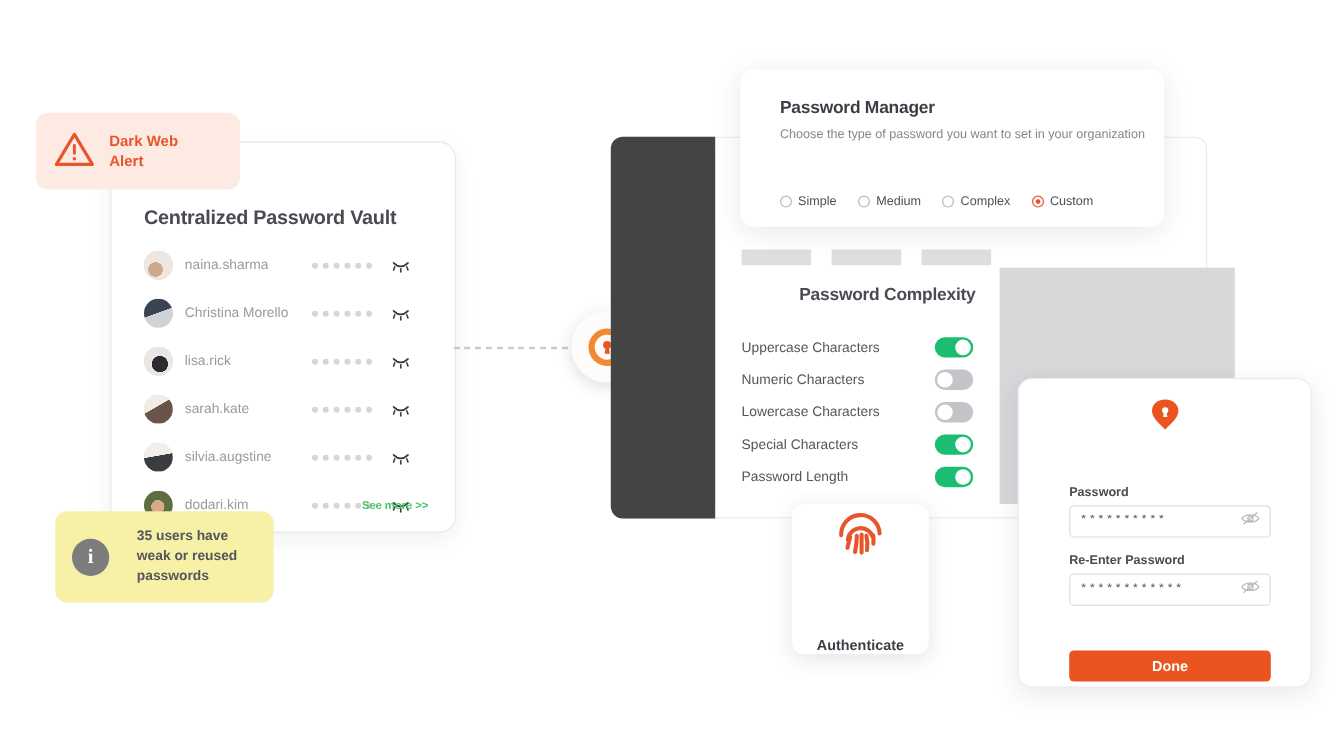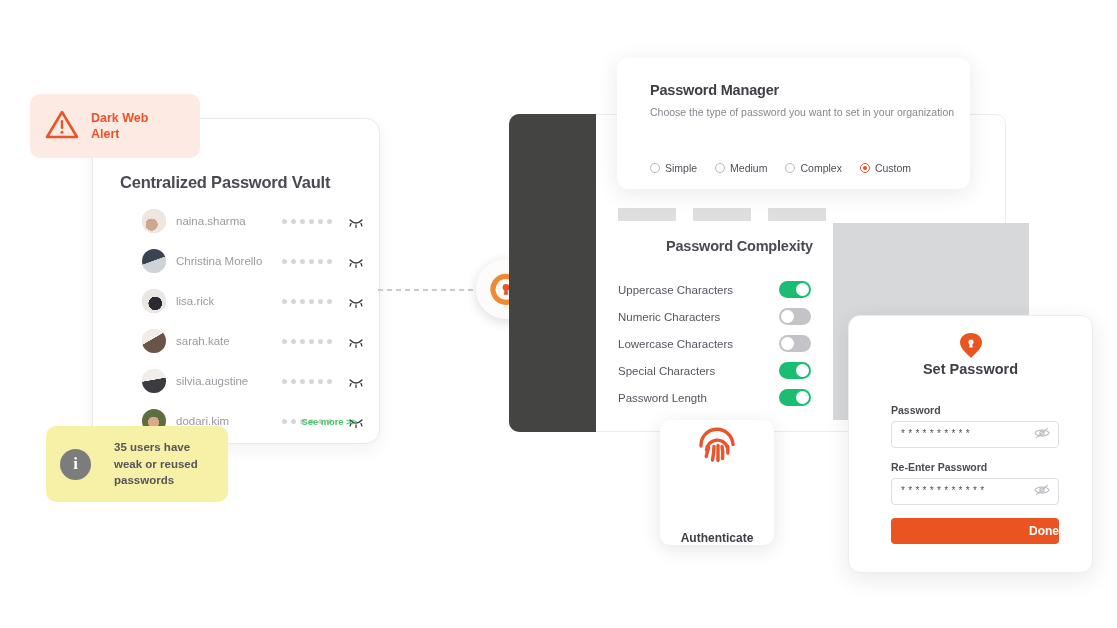--- a/index.html
+++ b/index.html
@@ -16,21 +16,21 @@
     position: absolute; left: 92px; top: 118px; width: 288px; height: 326px;
     background: #ffffff; border: 1px solid #e8e8ec; border-radius: 14px;
     box-shadow: 0 6px 18px rgba(40,40,60,.06);
   }
   .vault-title {
     position: absolute; left: 27px; top: 54px; width: 240px;
     font-size: 16.5px; font-weight: 700; color: #4a4a52; letter-spacing: -.2px;
   }
   .vault-list { position: absolute; left: 27px; top: 84px; width: 244px; }
   .vault-row {
-    display: flex; align-items: center; height: 36px; margin-bottom: 4px; justify-content: flex-end;
+    display: flex; align-items: center; height: 36px; margin-bottom: 4px;
   }
   .avatar {
     width: 24px; height: 24px; border-radius: 50%; flex: 0 0 24px;
     background: #d9d6d2; overflow: hidden; position: relative;
   }
   .avatar i {
     position: absolute; inset: 0; display: block;
   }
   .av1 i { background: radial-gradient(circle at 40% 65%, #caa98c 0 28%, #efe7df 29% 100%); }
   .av2 i { background: linear-gradient(160deg, #3a4352 0 48%, #cfd3d8 49% 100%); }
@@ -171,25 +171,24 @@
   .sp-input {
     position: absolute; left: 42px; width: 168px; height: 27px;
     border: 1px solid #dedee3; border-radius: 4px; background: #fff;
     display: flex; align-items: center; padding: 0 8px;
   }
   .sp-input .val {
     font-size: 10px; color: #55555c; letter-spacing: 1.2px;
     font-family: "Liberation Mono", monospace; flex: 1; white-space: nowrap; overflow: hidden;
   }
   .sp-done {
-    position: absolute; left: 42px; top: 202px; width: 168px; height: 26px;
+    position: absolute; left: 42px; top: 226px; width: 168px; height: 26px;
     background: #ea5420; border: 0; border-radius: 4px; color: #fff;
     font-size: 12px; font-weight: 600; font-family: "Liberation Sans", sans-serif;
     cursor: pointer;
-    text-align: right;
   }
 </style>
 </head>
 <body>
 
 <div id="stage">
 
   <div class="vault-card">
     <div class="vault-title">Centralized Password Vault</div>
     <div class="vault-list" id="vault-list">
@@ -421,21 +420,20 @@
   </div>
 
   <div class="sp-card">
     <span class="sp-pin">
       <svg width="26" height="30" viewBox="0 0 26 30">
         <path d="M13 2 C20 2 24 6.5 24 11.5 C24 17 18 22 13 27 C8 22 2 17 2 11.5 C2 6.5 6 2 13 2 Z" fill="#ea5420"></path>
         <circle cx="13" cy="11" r="2.6" fill="#fff"></circle>
         <path d="M11.9 12.6 h2.2 l.7 4 h-3.6 Z" fill="#fff"></path>
       </svg>
     </span>
-    <div class="sp-title">Set Password</div>
 
     <div class="sp-field-label" style="top:88px">Password</div>
     <div class="sp-input" style="top:105px">
       <span class="val">**********</span>
       <span>
         <svg width="16" height="14" viewBox="0 0 18 14">
           <path d="M1 7 C4 2.5 14 2.5 17 7 C14 11.5 4 11.5 1 7 Z" fill="none" stroke="#b9b9c0" stroke-width="1.2"></path>
           <circle cx="9" cy="7" r="2.4" fill="none" stroke="#b9b9c0" stroke-width="1.2"></circle>
           <line x1="2.5" y1="12.5" x2="15.5" y2="1.5" stroke="#b9b9c0" stroke-width="1.2"></line>
         </svg>

